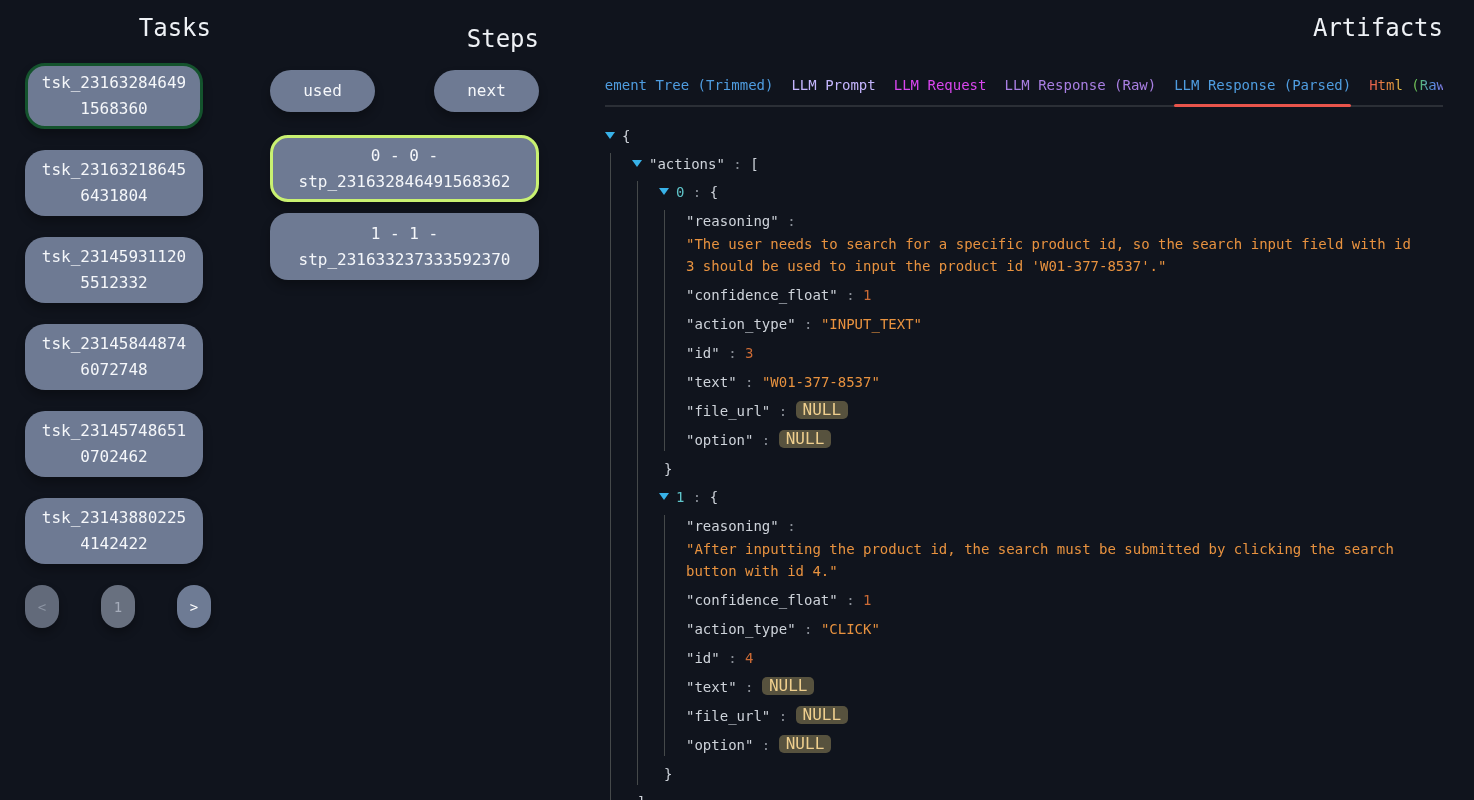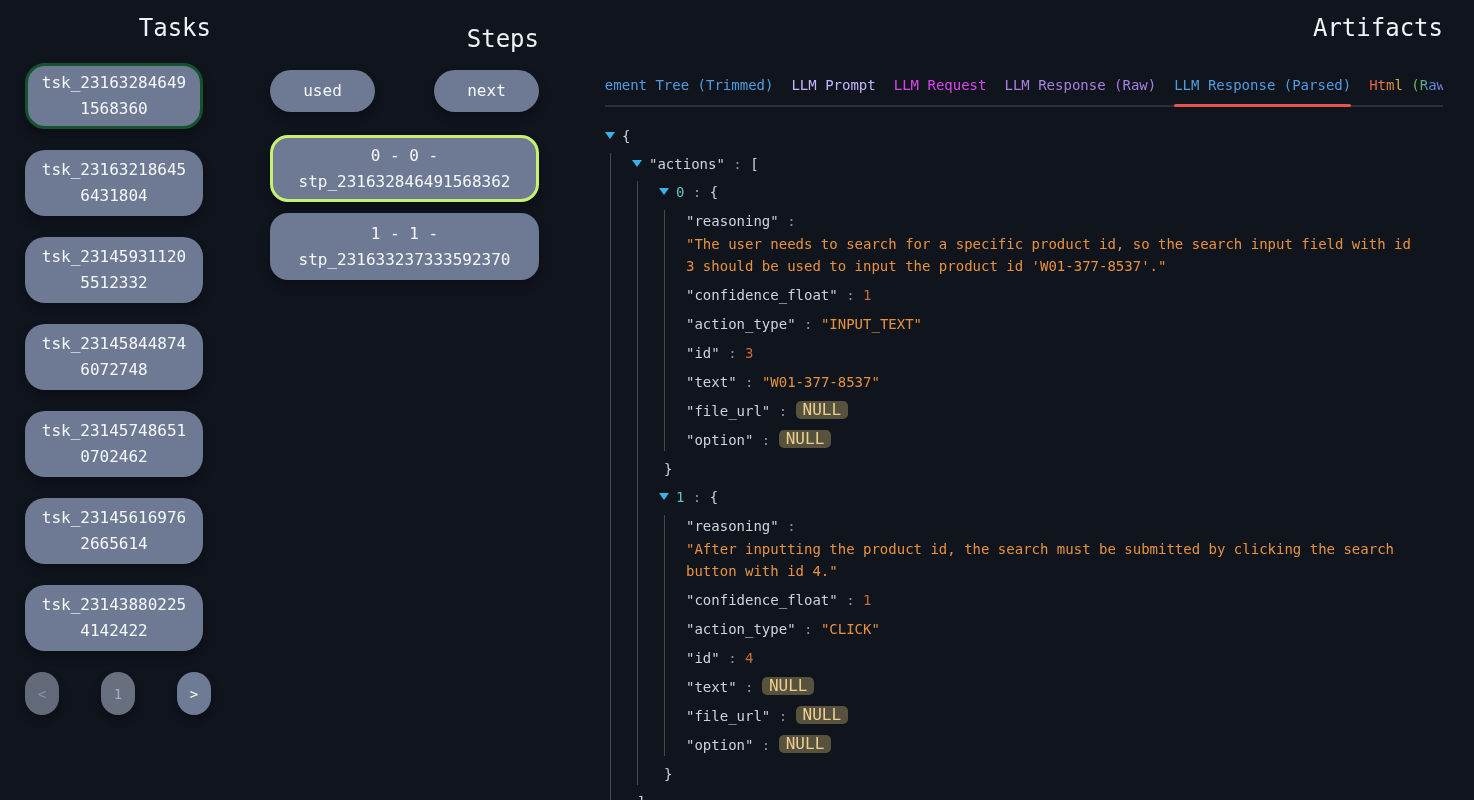--- a/index.html
+++ b/index.html
@@ -92,21 +92,20 @@
 <body>
 
 <div class="col-tasks">
   <h1 class="panel-title">Tasks</h1>
   <div class="task-list" id="task-list">
       <button class="task-btn selected">tsk_231632846491568360</button>
       <button class="task-btn">tsk_231632186456431804</button>
       <button class="task-btn">tsk_231459311205512332</button>
       <button class="task-btn">tsk_231458448746072748</button>
       <button class="task-btn">tsk_231457486510702462</button>
-      <button class="task-btn">tsk_231456169762665614</button>
       <button class="task-btn">tsk_231438802254142422</button>
     </div>
   <div class="pagination">
     <button class="pg disabled">&lt;</button>
     <button class="pg">1</button>
     <button class="pg forward">&gt;</button>
   </div>
 </div>
 
 <div class="col-steps">

